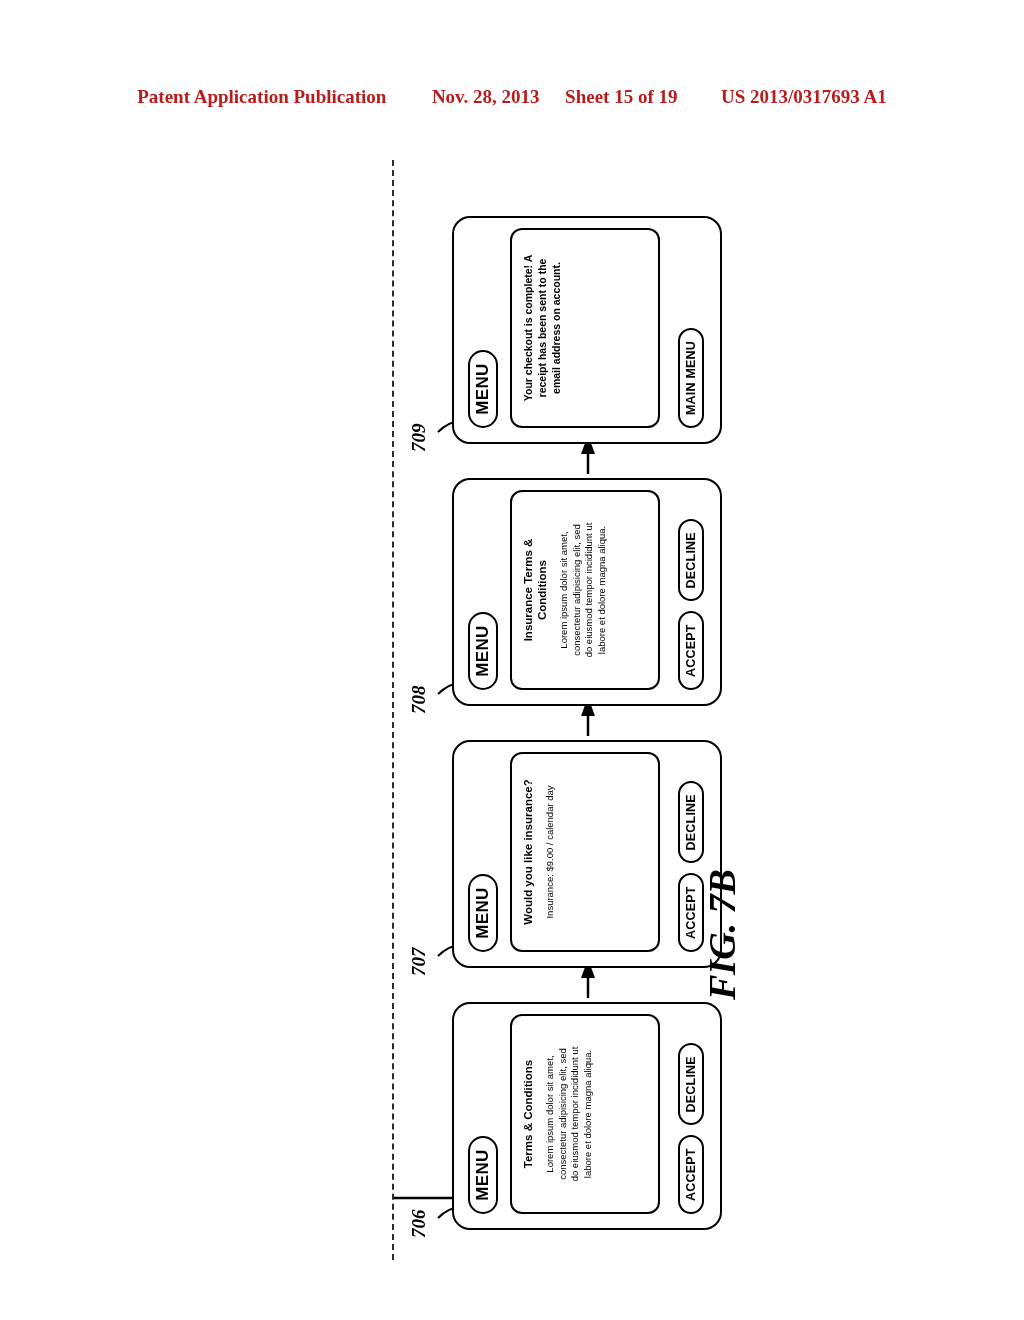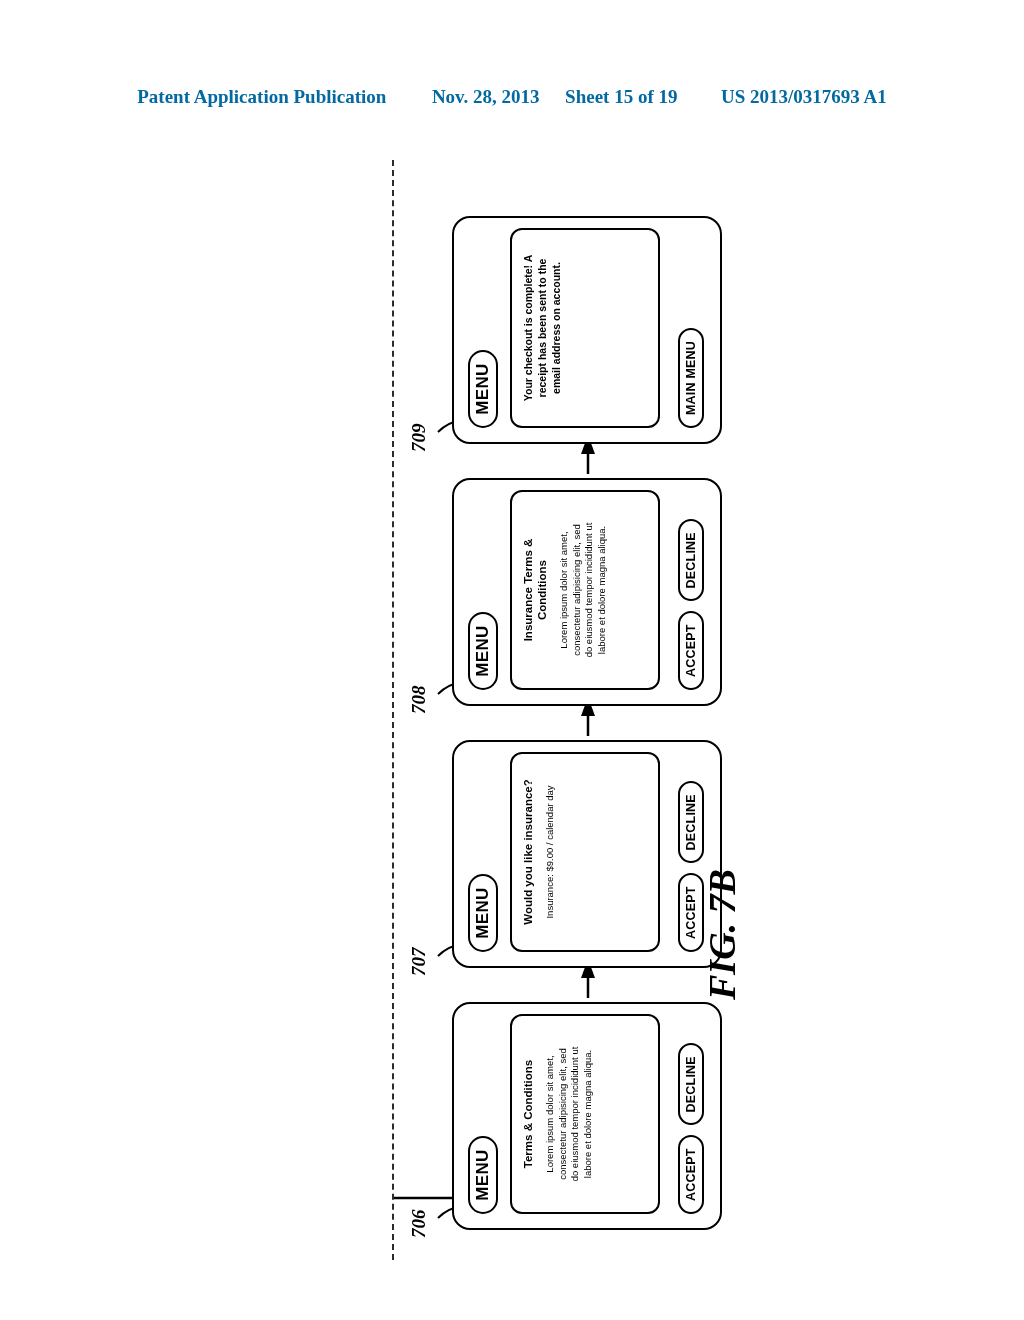--- a/index.html
+++ b/index.html
@@ -18,21 +18,21 @@
   
   .page-header {
     position: absolute;
     top: 86px;
     left: 0;
     width: 1024px;
     text-align: center;
     font-family: "Liberation Serif", serif;
     font-weight: bold;
     font-size: 19px;
-    color: #0369a1;
+    color: #b91c1c;
     white-space: nowrap;
   }
   .page-header .seg { display: inline-block; }
   .gap-lg { display: inline-block; width: 36px; }
   .gap-md { display: inline-block; width: 16px; }
   .gap-xl { display: inline-block; width: 34px; }
 
   
   
   #figure-canvas {

